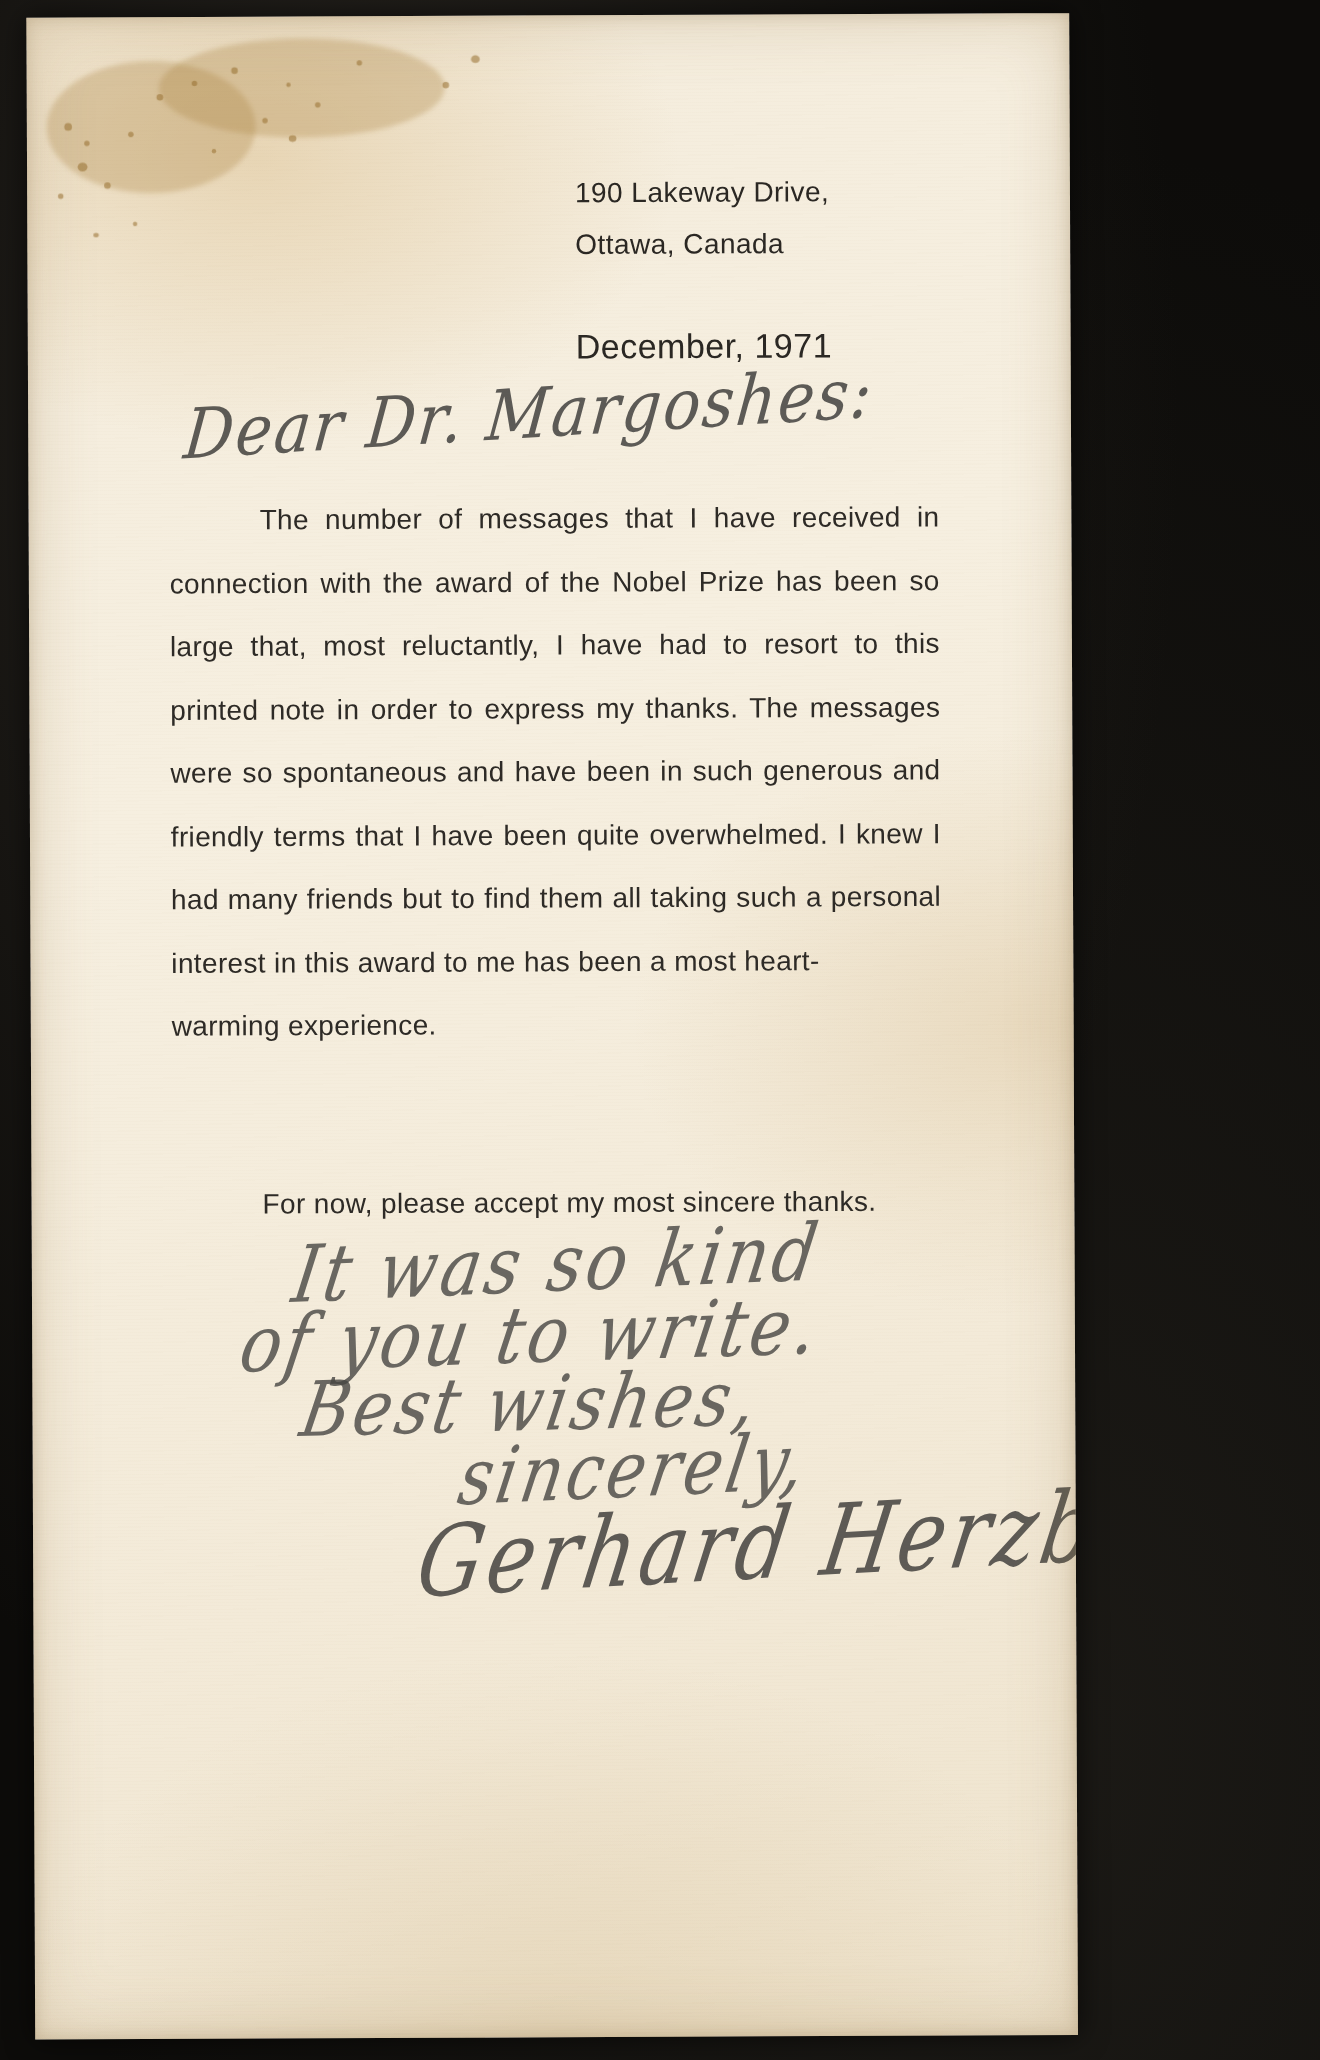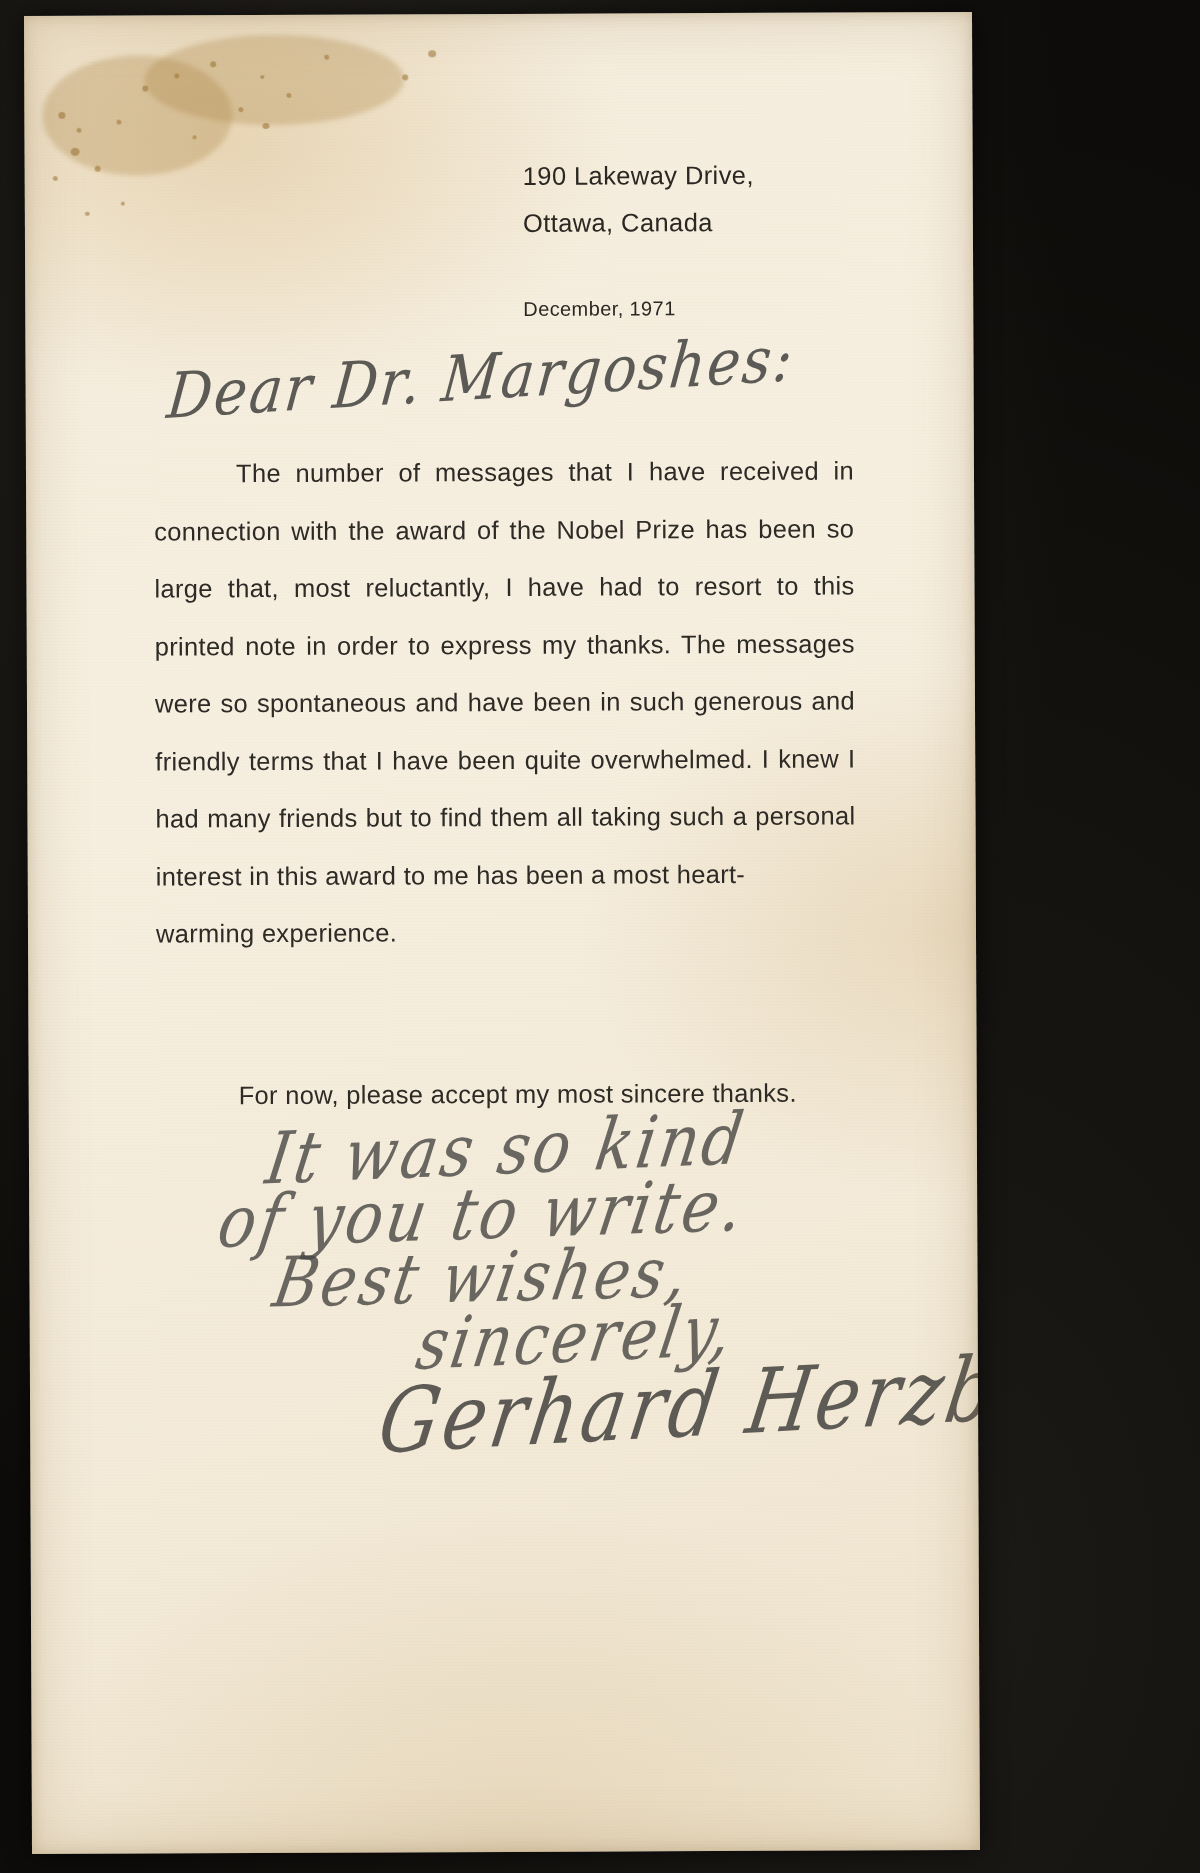--- a/index.html
+++ b/index.html
@@ -85,21 +85,21 @@
     letter-spacing: 0.4px;
     line-height: 47px;
     white-space: nowrap;
   }
   .addr div { display: block; }
 
   .date {
     position: absolute;
     left: 498px;
     top: 284px;
-    font-size: 20px;
+    font-size: 31px;
     color: #2a2723;
     letter-spacing: 0.4px;
     white-space: nowrap;
   }
 
   
   .salutation {
     position: absolute;
     left: 140px;
     top: 330px;

